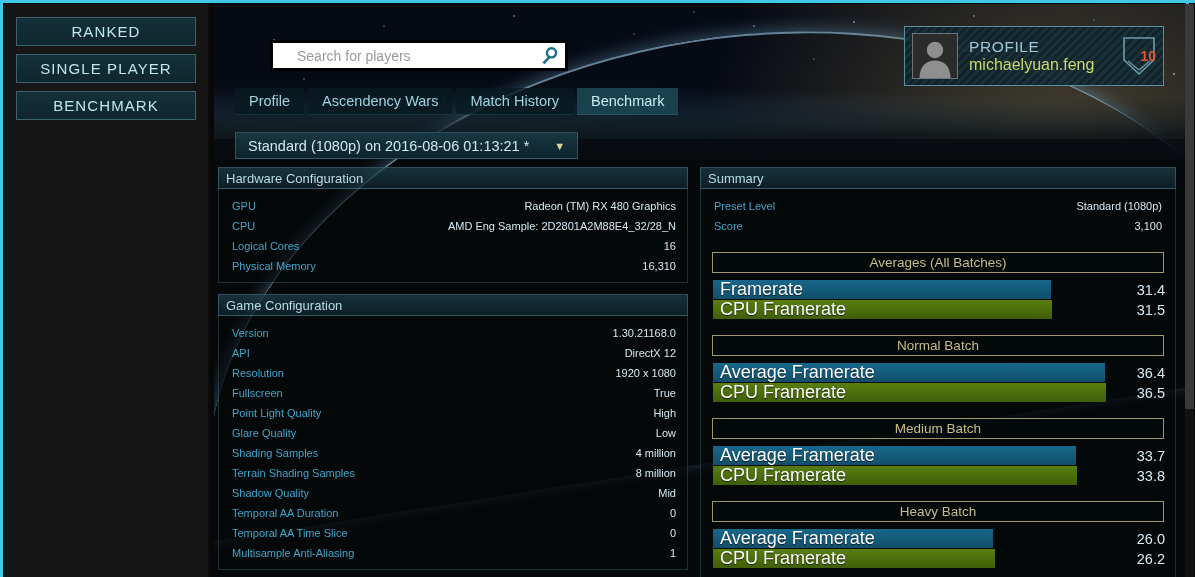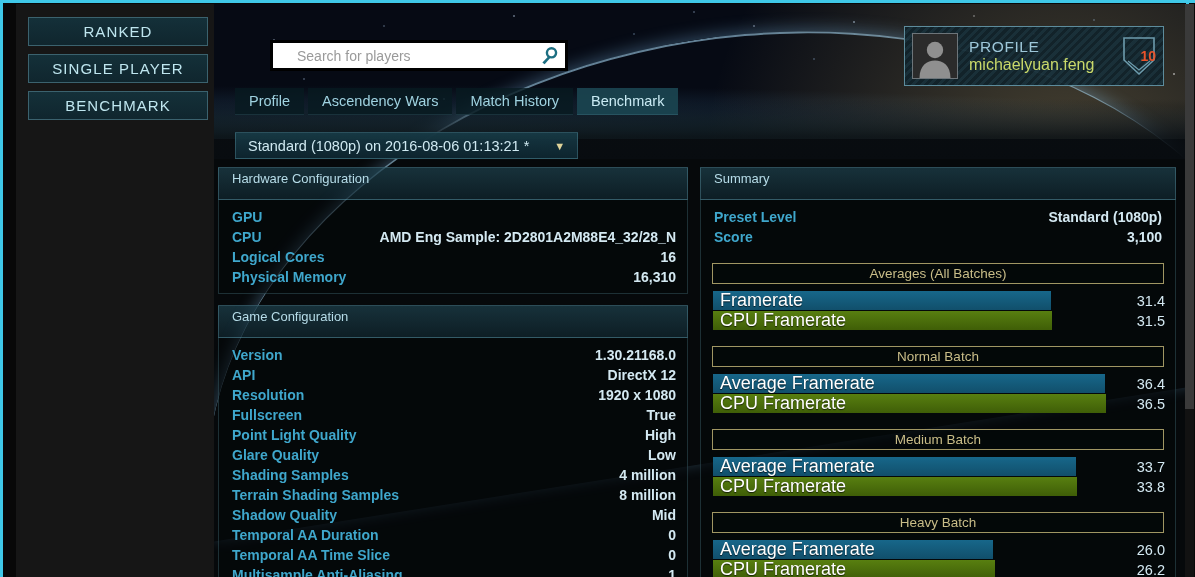--- a/index.html
+++ b/index.html
@@ -16,21 +16,21 @@
     background:#080808;
   }
   .frame-edge{ position:absolute; background:#3fc8e8; }
   #frame-top   { left:0;  top:0;  width:1195px; height:3px; }
   #frame-left  { left:0;  top:0;  width:3px; height:577px; }
   #frame-right { left:1186px; top:0; width:3px; height:577px; }
   #frame-inner-left { left:6px; top:6px; width:2px; height:571px; background:#2a7f99; }
 
   
   #sidebar{
-    position:absolute; left:16px; top:4px; width:205px; height:573px;
+    position:absolute; left:4px; top:4px; width:205px; height:573px;
     background:#161616;
     border-right:1px solid #0c0c0c;
     padding-top:13px;
   }
   .nav-btn{
     display:block;
     width:180px; height:29px;
     margin:0 auto 8px auto;
     background:linear-gradient(180deg,#143039 0%, #10262e 100%);
     border:1px solid #3b626e;
@@ -151,36 +151,36 @@
   
   #cols{
     position:absolute; left:4px; top:163px;
     width:960px; height:414px;
     display:flex; gap:12px;
   }
   .col-left{ width:470px; }
   .col-right{ width:476px; }
 
   .sec-head{
-    height:33px; line-height:21px;
-    padding-left:13px;
+    height:22px; line-height:21px;
+    padding-left:7px;
     color:#b6dce8; font-size:13px;
     background:linear-gradient(180deg, rgba(30,66,79,0.70), rgba(16,38,48,0.70));
     border:1px solid rgba(120,190,210,0.30);
   }
   .sec-body{
     border-left:1px solid rgba(120,190,210,0.22);
     border-right:1px solid rgba(120,190,210,0.22);
     border-bottom:1px solid rgba(120,190,210,0.22);
     background:rgba(4,8,10,0.55);
     padding:7px 11px 6px 13px;
   }
   .kv{
     display:flex; justify-content:space-between; align-items:baseline;
-    font-size:14px; line-height:20px; padding:0;font-weight:bold;
+    font-size:11px; line-height:20px; padding:0;
   }
   .kv .k{ color:#3fa7cc; white-space:nowrap; }
   .kv .v{ color:#d4e9f2; white-space:nowrap; text-align:right; }
 
   .gap{ height:11px; }
 
   
   .batch-label{
     margin:16px 5px 7px 5px;
     height:21px; line-height:20px;
@@ -317,20 +317,21 @@
     </div>
 
     <div id="cols">
 
       <div class="col-left">
 
         <div class="sec-head">Hardware Configuration</div>
         <div class="sec-body" id="hw-body">
             <div class="kv">
               <span class="k">GPU</span>
+              <span class="v">Radeon (TM) RX 480 Graphics</span>
             </div>
             <div class="kv">
               <span class="k">CPU</span>
               <span class="v">AMD Eng Sample: 2D2801A2M88E4_32/28_N</span>
             </div>
             <div class="kv">
               <span class="k">Logical Cores</span>
               <span class="v">16</span>
             </div>
             <div class="kv">

